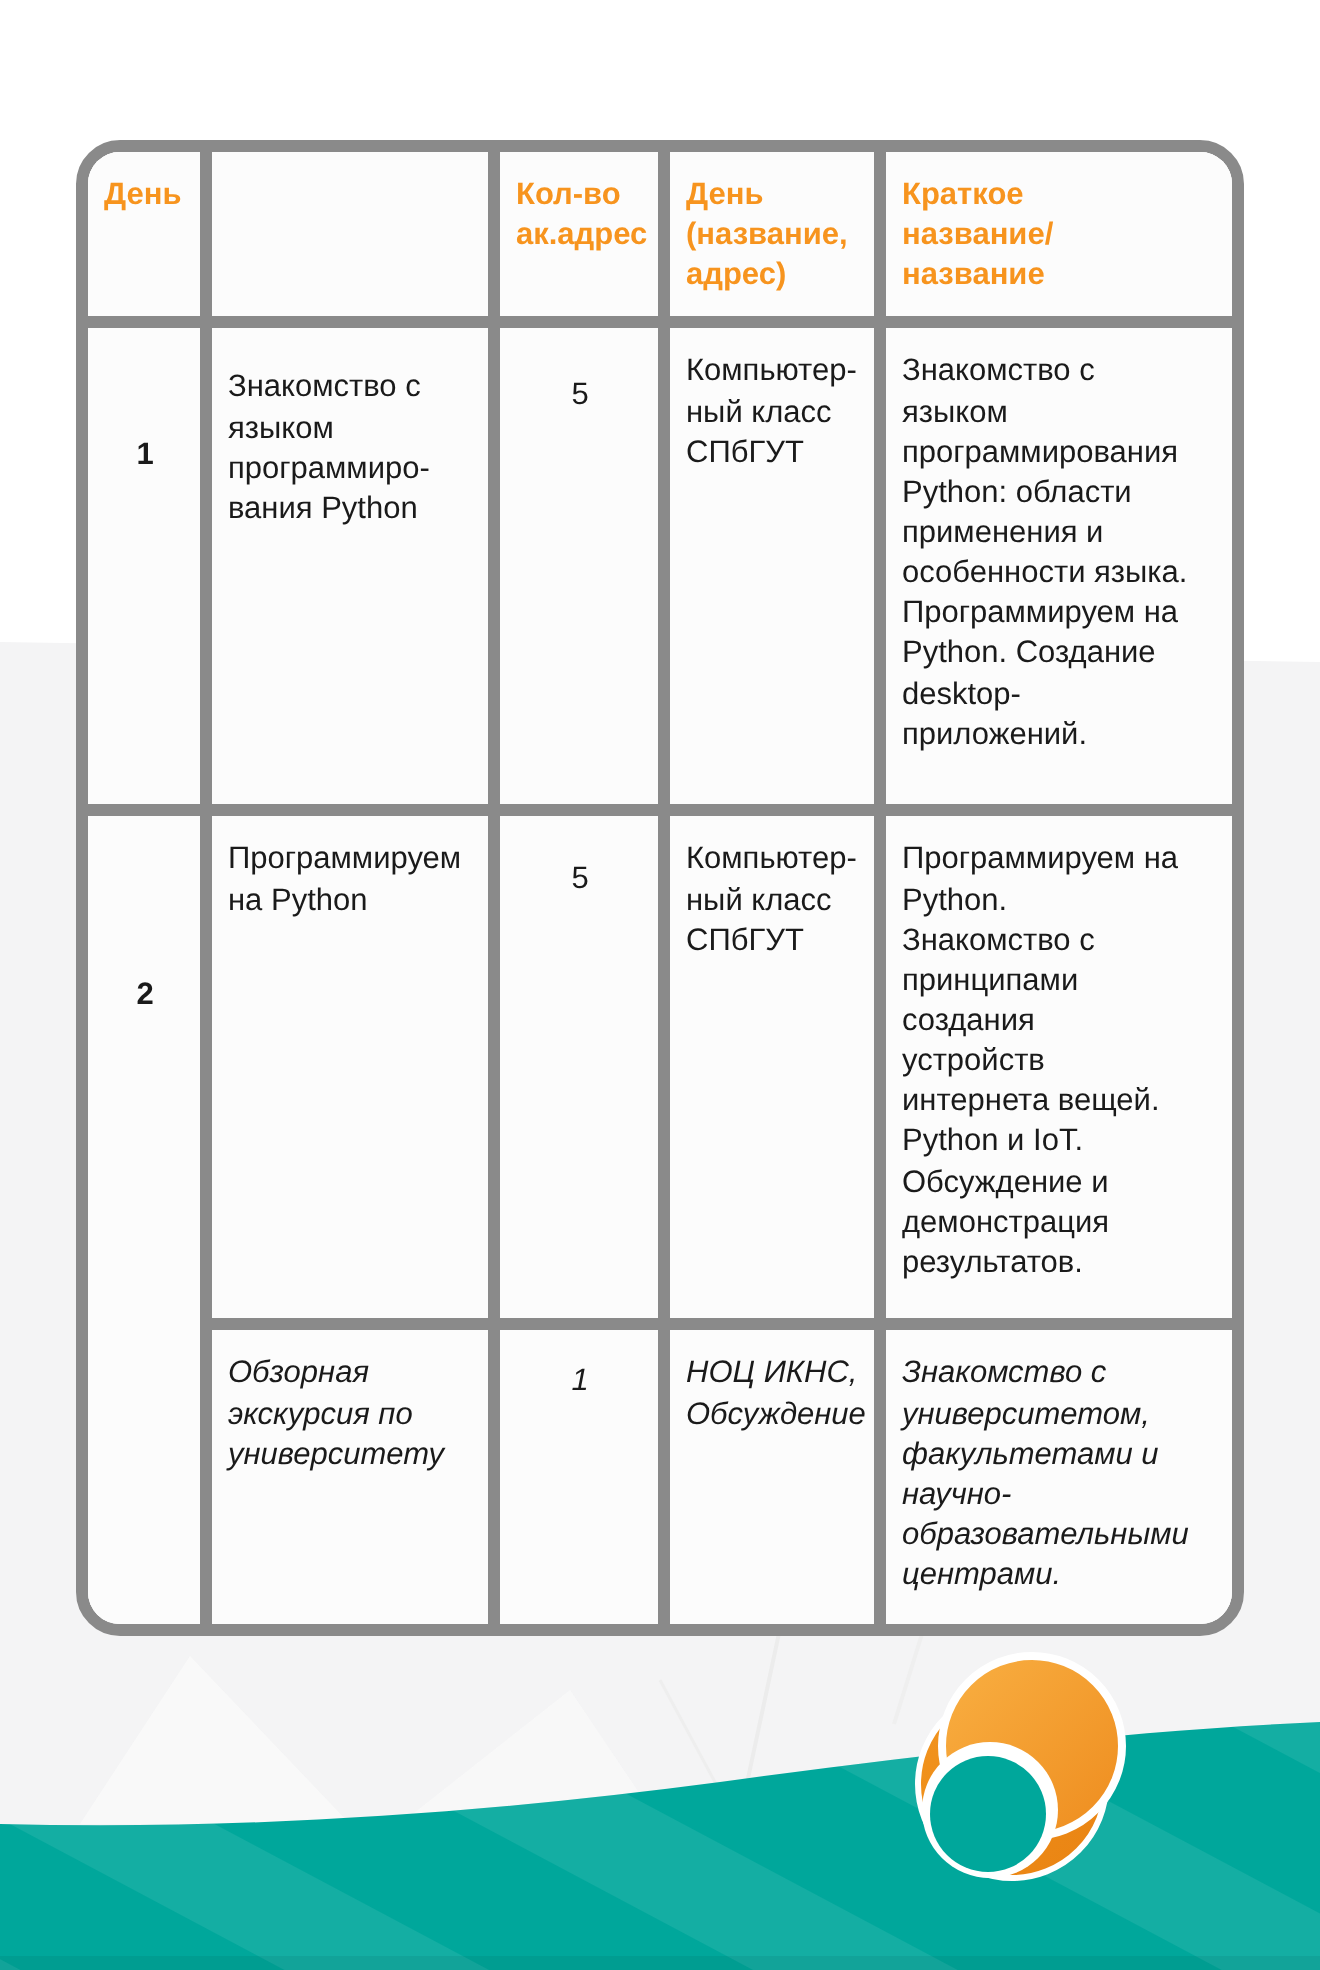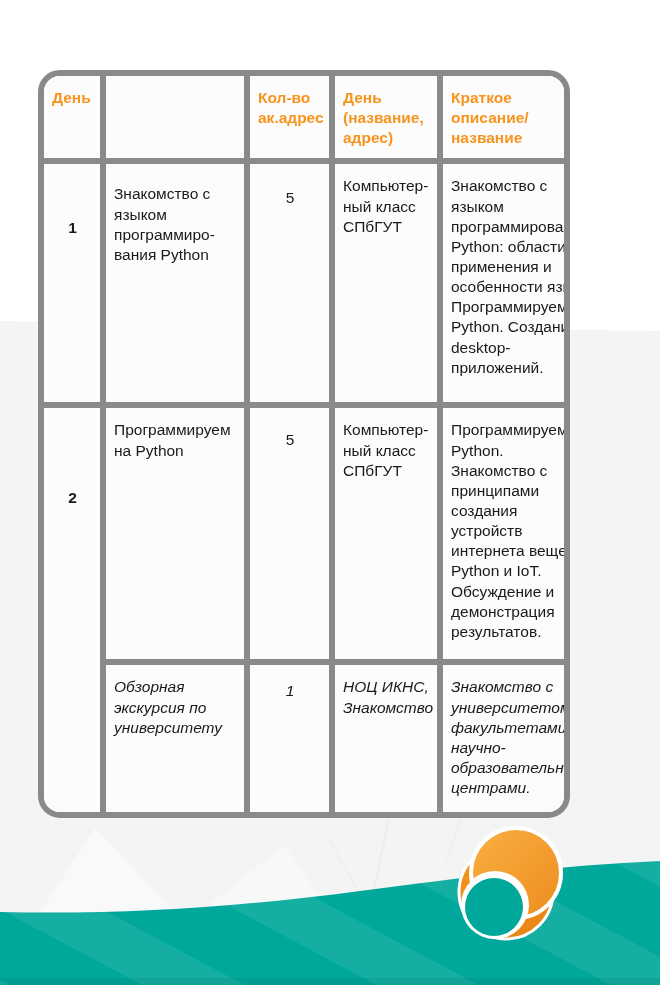--- a/index.html
+++ b/index.html
@@ -12,21 +12,21 @@
   
   .bg-lower{
     position:absolute;left:0;top:0;width:660px;height:985px;
     background:#f4f4f5;
     clip-path:polygon(0 321px,660px 331px,660px 985px,0 985px);
     z-index:0;
   }
   .bg-decor{position:absolute;left:0;top:0;z-index:1;}
   
   .table-wrap{
-    position:absolute;left:38px;top:70px;width:532px;
+    position:absolute;left:38px;top:70px;width:584px;
     box-sizing:border-box;
     border:6px solid #8a8a8a;
     border-radius:22px;
     overflow:hidden;
     background:#fcfcfc;
     z-index:2;
   }
   table.schedule{
     border-collapse:collapse;table-layout:fixed;
     width:584px;margin:-6px;
@@ -88,21 +88,21 @@
     <tbody>
       <tr class="r-header">
         <td class="hdr pre">День</td>
         <td class="hdr pre"></td>
         <td class="hdr pre">Кол-во
 ак.адрес</td>
         <td class="hdr pre">День
 (название,
 адрес)</td>
         <td class="hdr pre">Краткое
-описание/
+название/
 название</td>
       </tr>
       <tr class="r-1">
         <td class="day d1">1</td>
         <td class="topic t1 pre">Знакомство с
 языком
 программиро-
 вания Python</td>
         <td class="hours h1">5</td>
         <td class="place pre">Компьютер-
@@ -138,21 +138,21 @@
 Обсуждение и
 демонстрация
 результатов.</td>
       </tr>
       <tr class="r-3">
         <td class="topic pre">Обзорная
 экскурсия по
 университету</td>
         <td class="hours h3">1</td>
         <td class="place pre">НОЦ ИКНС,
-Знакомство</td>
+Обсуждение</td>
         <td class="desc pre">Знакомство с
 университетом,
 факультетами и
 научно-
 образовательными
 центрами.</td>
       </tr>
     </tbody>
   </table>
 </div>

